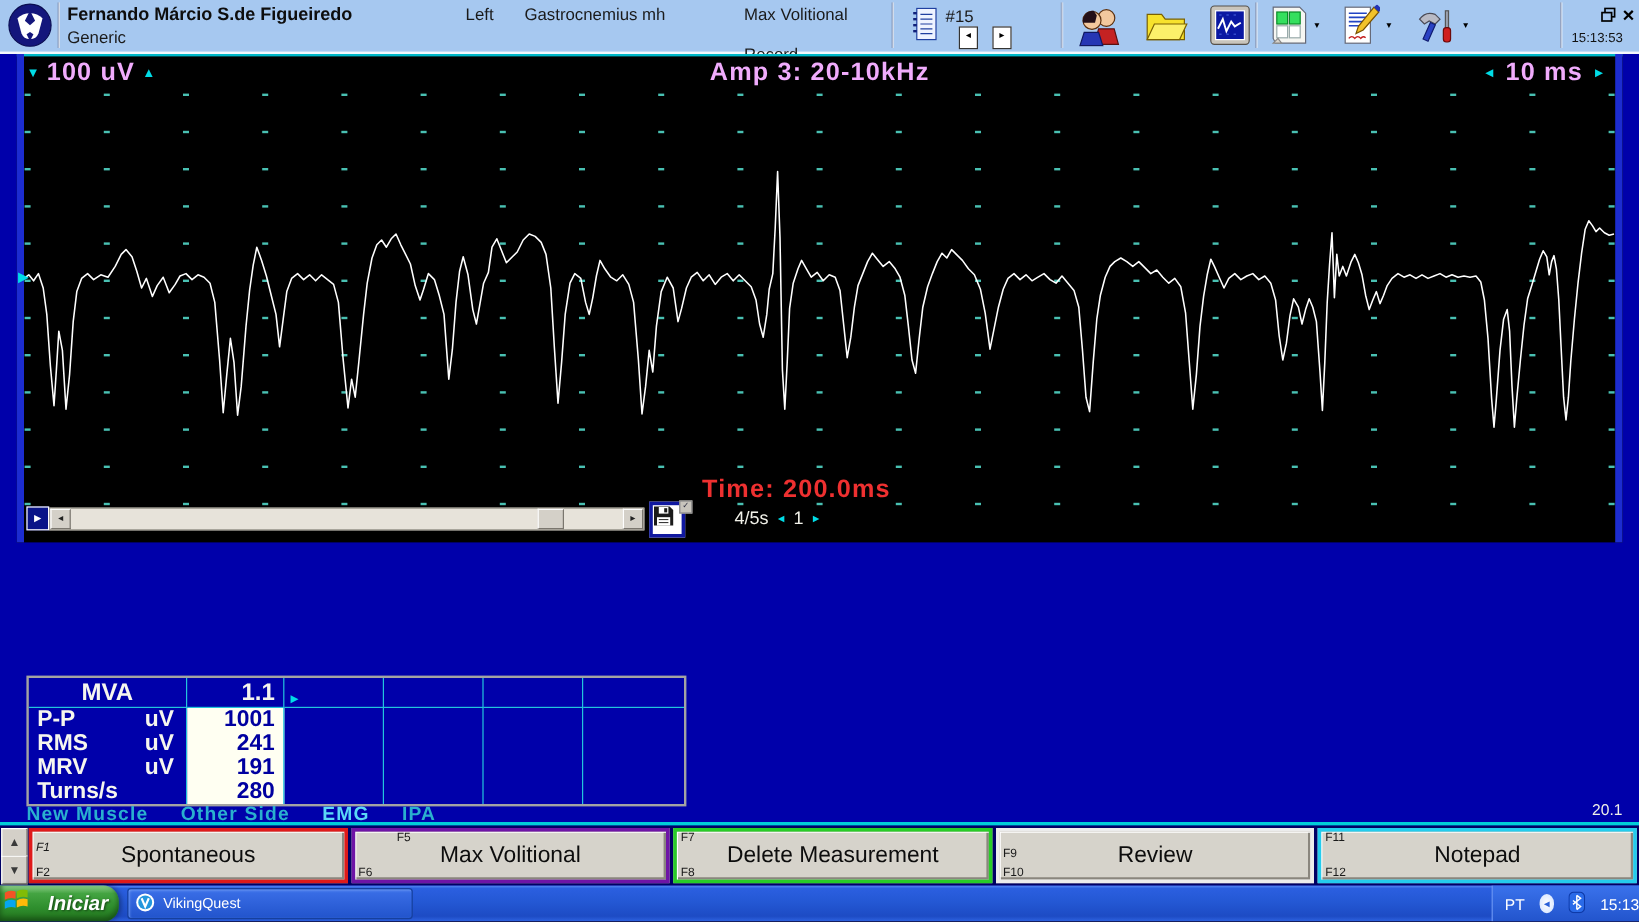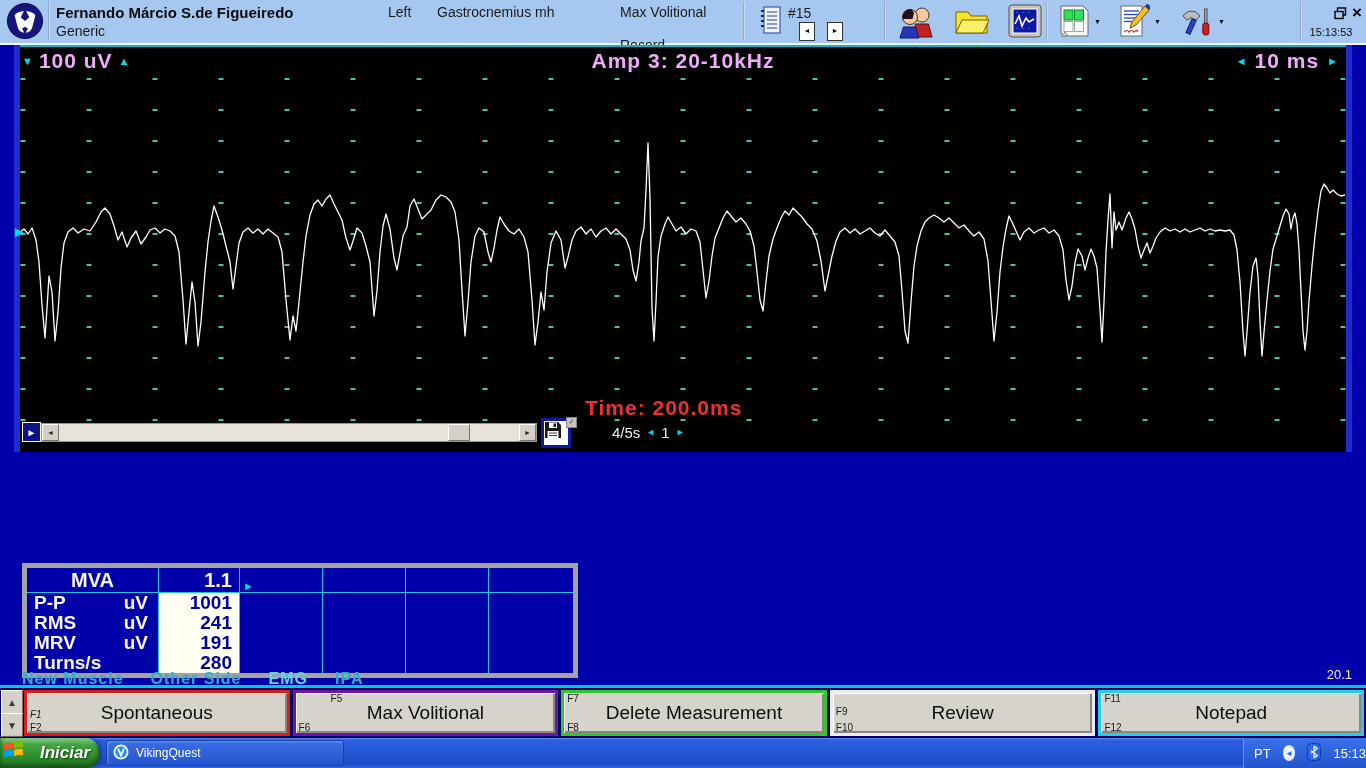--- a/index.html
+++ b/index.html
@@ -39,21 +39,21 @@
   .sb-btn{position:absolute;top:0;width:15px;height:15px;background:#d4d0c8;border-top:1px solid #fff;border-left:1px solid #fff;
           border-right:1px solid #7a766e;border-bottom:1px solid #7a766e;color:#222;font-size:7px;
           display:flex;align-items:center;justify-content:center;}
   .sb-thumb{position:absolute;left:406px;top:0;width:20px;height:15px;background:#d4d0c8;border-top:1px solid #fff;
             border-left:1px solid #fff;border-right:1px solid #7a766e;border-bottom:1px solid #7a766e;}
   .save-btn{position:absolute;left:527px;top:373px;width:24px;height:24px;background:#fff;border:3px solid #1018a0;}
   .save-extra{position:absolute;left:552px;top:372px;width:9px;height:9px;background:#c8c4bc;border:1px solid #888;
               font-size:7px;color:#334;line-height:8px;text-align:center;}
 
   
-  .mtable{position:absolute;left:22px;top:563px;width:546px;height:105px;border:5px solid #a3a3a3;}
+  .mtable{position:absolute;left:22px;top:563px;width:546px;height:105px;border:2px solid #a3a3a3;}
   .mt-cell{position:absolute;border-right:1px solid #22c4dc;box-sizing:border-box;color:#f6f6ee;font-weight:bold;}
   .mt-hdr{top:0;height:25px;border-bottom:1px solid #22c4dc;font-size:20px;line-height:24px;}
   .mt-col{top:25px;height:80px;}
   .mt-lblrow{height:20px;line-height:20px;font-size:19px;display:flex;justify-content:space-between;padding:0 10px 0 7px;}
   .mt-values{background:#fffff2;color:#0000a0;}
   .mt-valrow{height:20px;line-height:20px;font-size:19px;text-align:right;padding-right:7px;font-weight:bold;}
   .mt-marker{position:absolute;left:3px;top:6px;font-size:11px;color:#00dce6;}
 
   .submenu{position:absolute;left:22px;top:670px;display:flex;gap:27px;}
   .sm-item{font-size:16px;font-weight:bold;color:#2ab0ce;letter-spacing:1px;cursor:pointer;}
@@ -572,21 +572,21 @@
     <span class="sm-item">IPA</span>
   </div>
   <div class="version">20.1</div>
   <div class="cyan-line"></div>
 
   <div class="fkrow">
     <div class="fk-arr" style="top:2px;">▲</div>
     <div class="fk-arr" style="top:25px;">▼</div>
     <div class="fkeys">
       <div class="fkey" style="border-color: rgb(223, 26, 26);">
-        <span class="fk-corner" style="top:16px;font-style:italic;">F1</span>
+        <span class="fk-corner" style="top:8px;font-style:italic;">F1</span>
         <span class="fk-corner" style="bottom:0;">F2</span>
         <span class="fk-label">Spontaneous</span>
       </div>
       <div class="fkey" style="border-color: rgb(110, 20, 166);">
         <span class="fk-corner" style="top:0;margin-left:32px;">F5</span>
         <span class="fk-corner" style="bottom:0;">F6</span>
         <span class="fk-label">Max Volitional</span>
       </div>
       <div class="fkey" style="border-color: rgb(40, 204, 40);">
         <span class="fk-corner" style="top:0;">F7</span>

